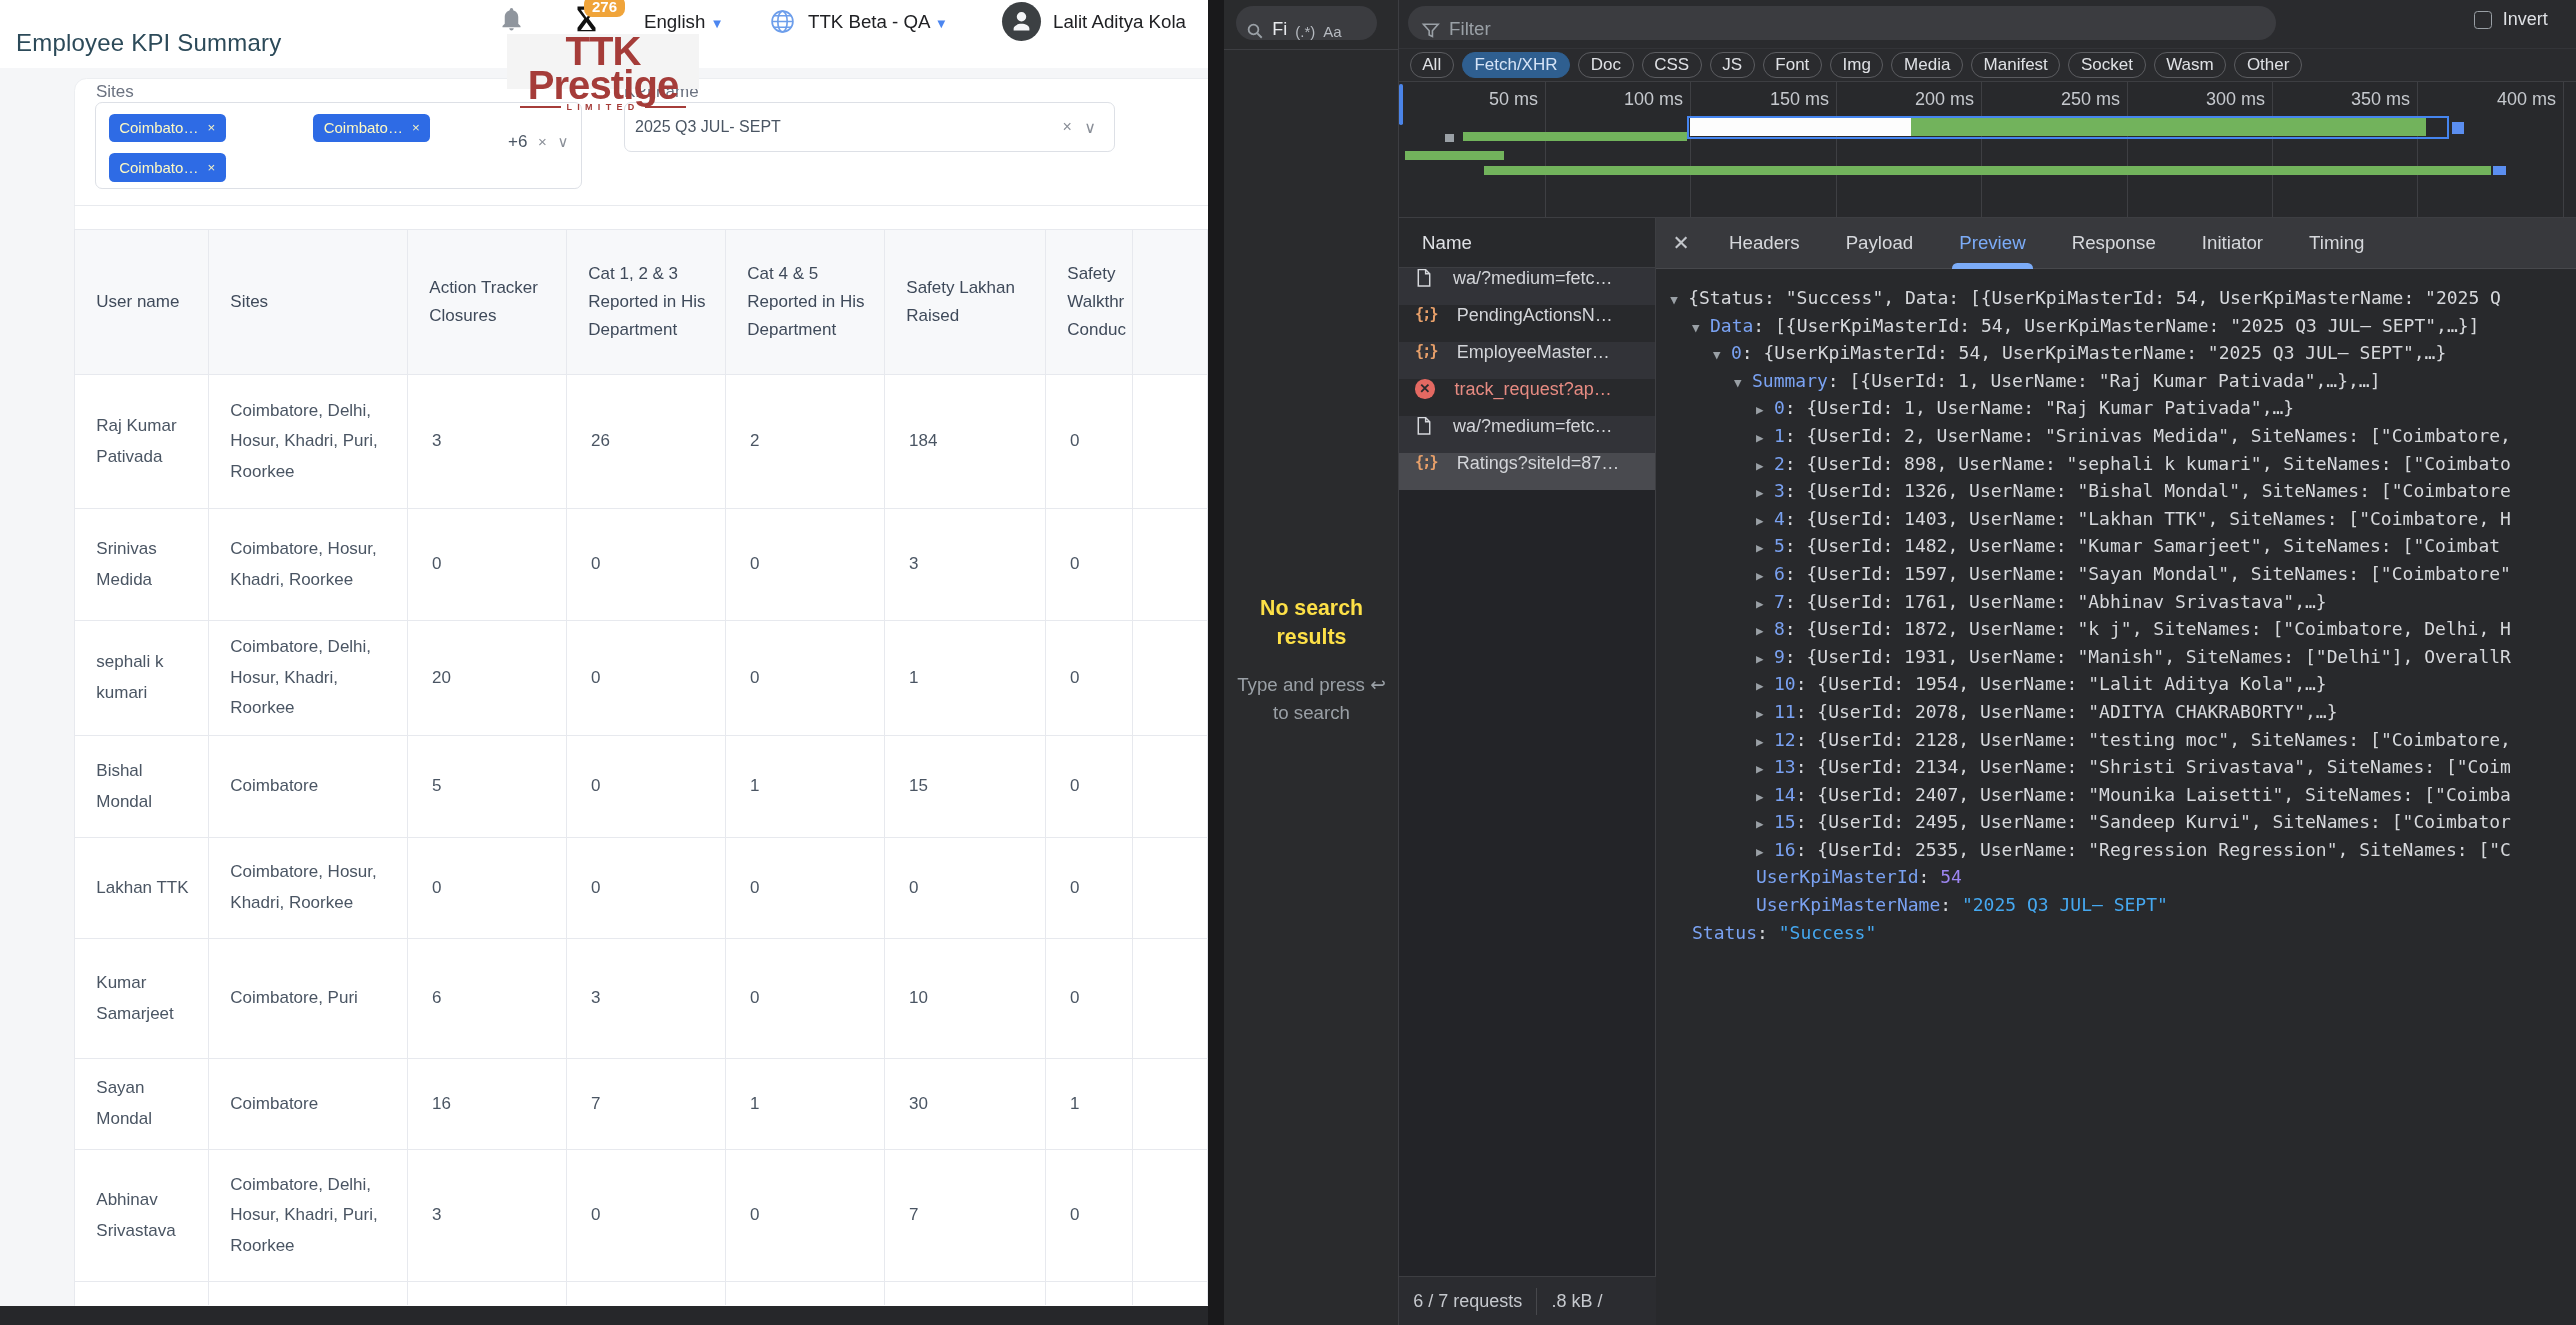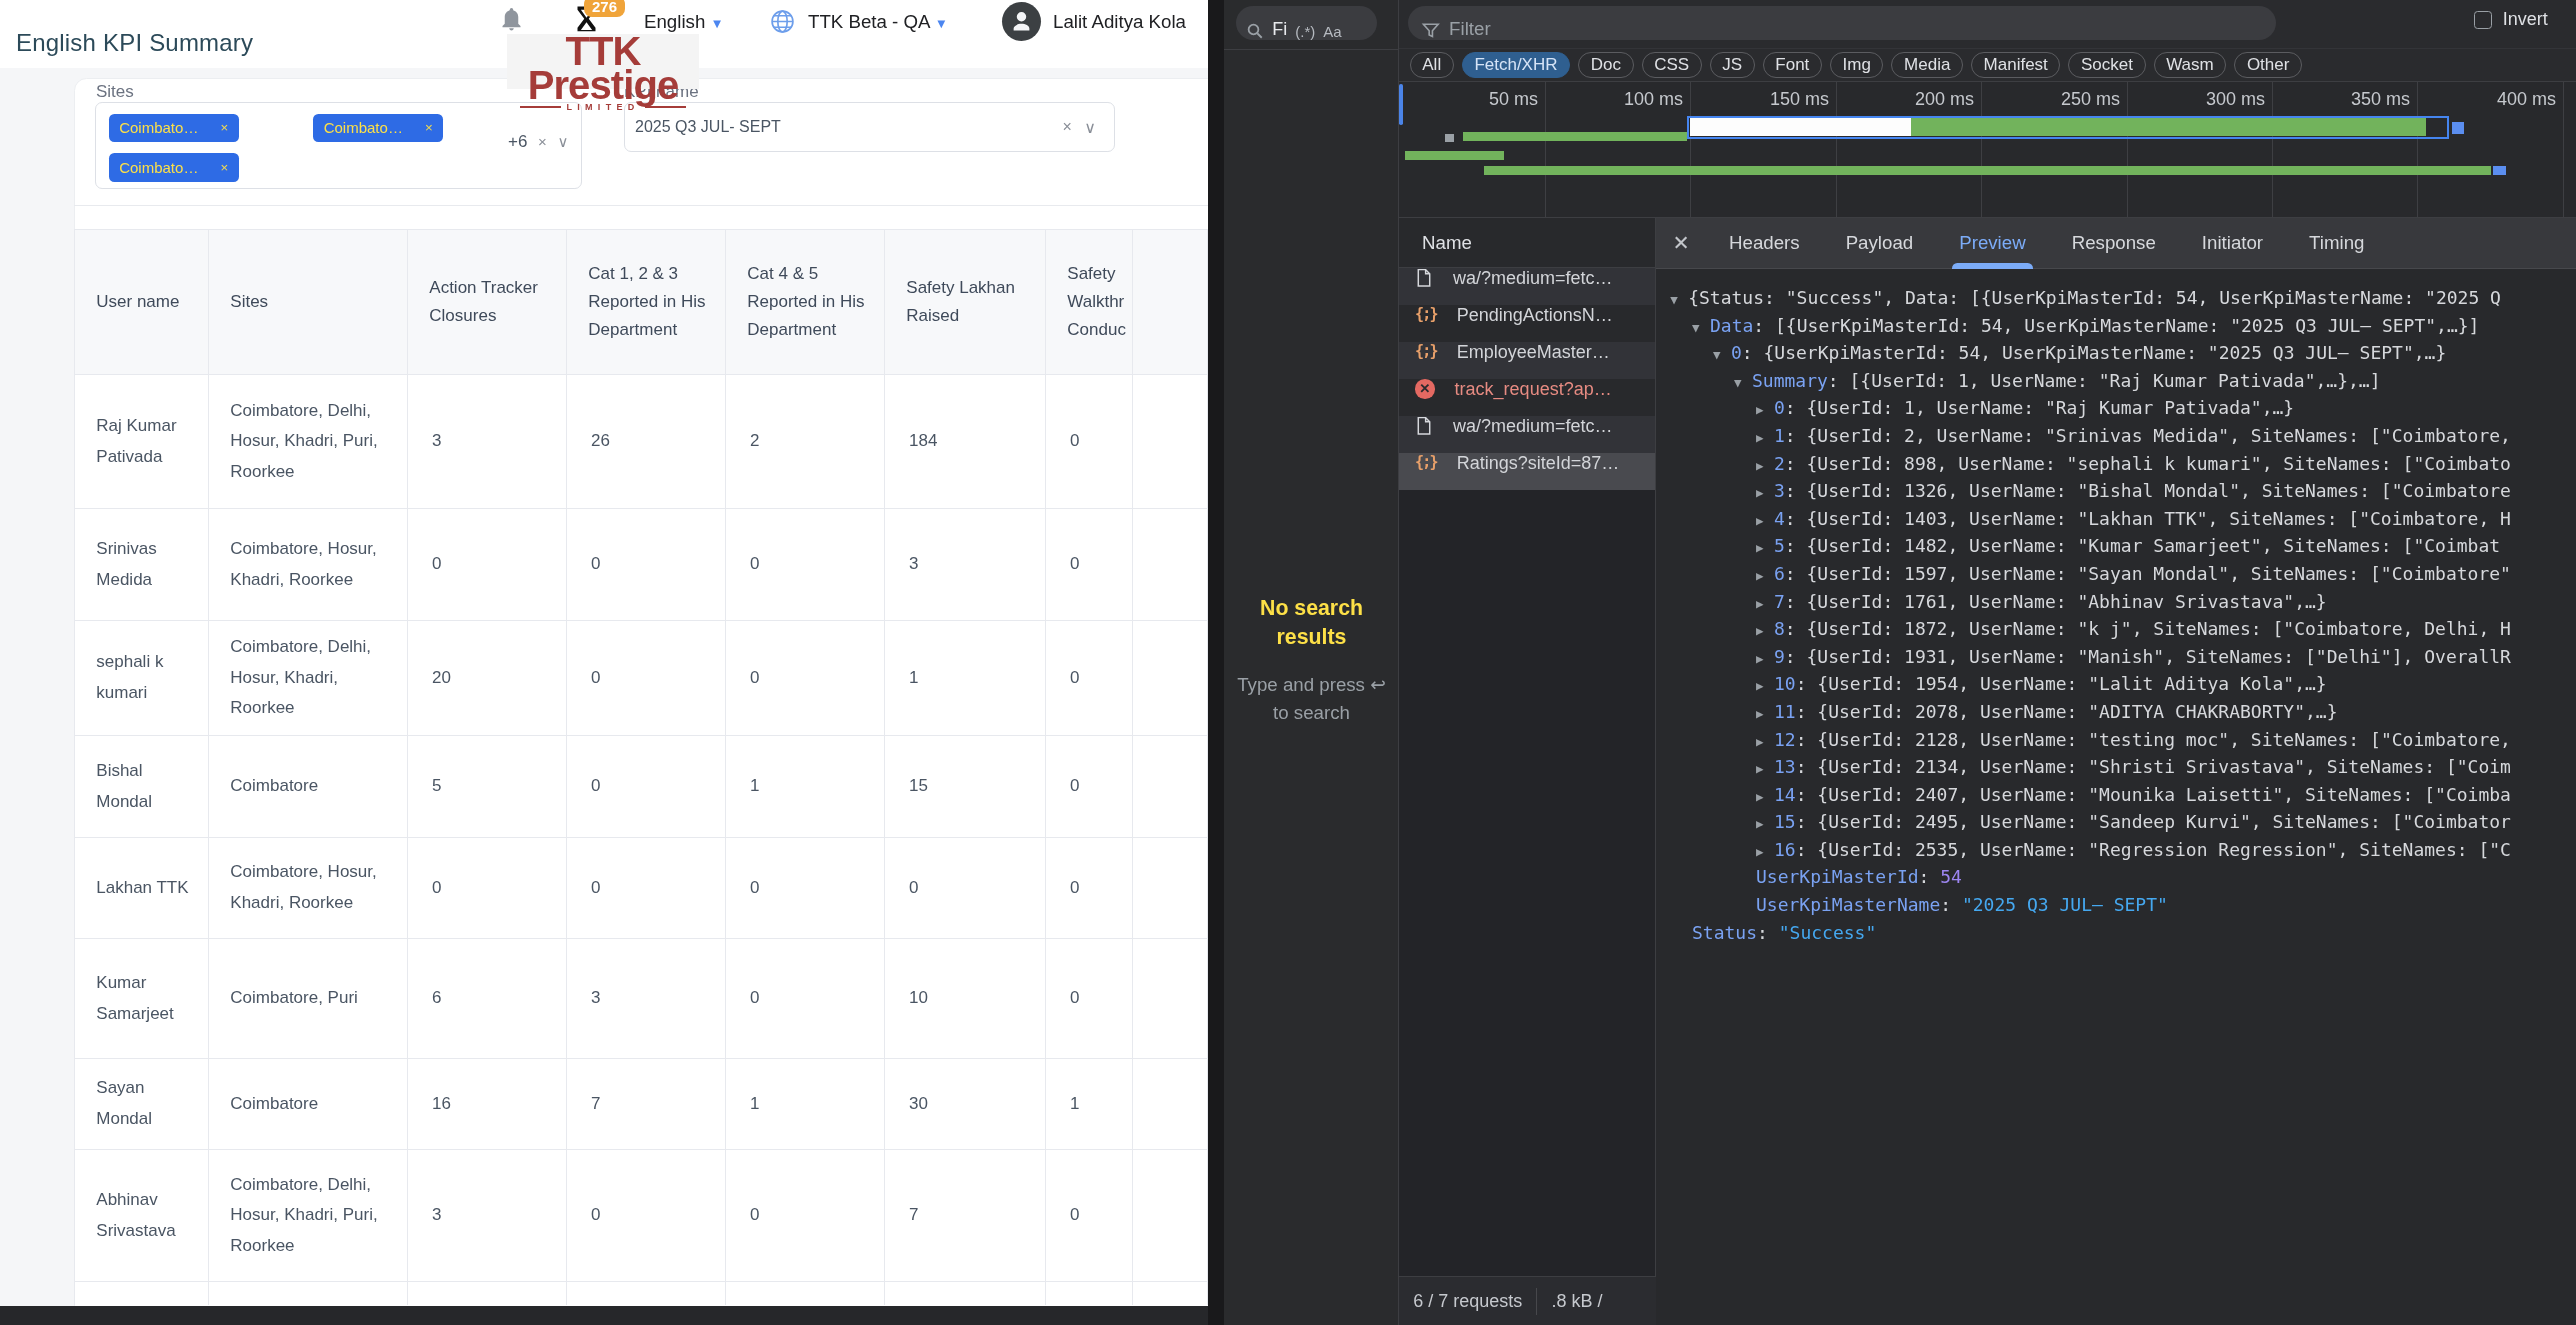--- a/index.html
+++ b/index.html
@@ -20,22 +20,22 @@
         border:0.9px solid #eceef1;border-radius:12.5px 0 0 0;}
   .logo{position:absolute;left:507px;top:34px;width:192px;height:55px;background:#f4f4f4;
         text-align:center;z-index:5;}
   .logo-main{font-size:40px;font-weight:bold;color:#a53c39;letter-spacing:-0.9px;line-height:34px;}
   .logo-sub{font-size:9px;font-weight:bold;color:#a53c39;letter-spacing:5.3px;line-height:10.7px;
             display:flex;align-items:center;justify-content:center;gap:5.3px;}
   .logo-sub .rule{display:inline-block;width:41px;height:1.8px;background:#a53c39;}
   .fld-label{position:absolute;font-size:17px;color:#6b7280;}
   .sites-box{position:absolute;left:95px;top:102px;width:485px;height:85px;background:#fff;
              border:0.9px solid #dde0e6;border-radius:7.1px;}
-  .chip{position:absolute;height:28.5px;background:#2e6be5;color:#fde047;border-radius:5.3px;
-        display:flex;align-items:center;gap:22px;padding:0 10.7px;font-size:15px;white-space:nowrap;}
+  .chip{position:absolute;height:28.5px;background:#2e6be5;color:#fef9c3;border-radius:5.3px;
+        display:flex;align-items:center;gap:9px;padding:0 10.7px;font-size:15px;white-space:nowrap;}
   .chip .x{font-size:13.3px;opacity:.95;}
   .sites-controls{position:absolute;right:12.5px;top:28.5px;display:flex;gap:10.7px;align-items:center;
                   font-size:17px;color:#4a5563;}
   .sites-controls .g{color:#8a8f98;font-size:15px;}
   .kpi-box{position:absolute;left:624px;top:102px;width:489px;height:48px;background:#fff;
            border:0.9px solid #dde0e6;border-radius:7.1px;display:flex;align-items:center;}
   .kpi-value{margin-left:10px;font-size:16px;color:#4a5563;flex:1;}
   .kpi-controls{display:flex;gap:12.5px;margin-right:18px;color:#8a8f98;font-size:16px;}
   .filters-divider{position:absolute;left:74px;top:205px;width:1134px;height:0.9px;background:#e8eaee;}
   .table-wrap{position:absolute;left:74px;top:229px;width:1135px;height:1076px;overflow:hidden;}
@@ -120,21 +120,21 @@
   .jcaret{display:inline-block;width:18px;color:#9aa0a6;font-size:12.5px;}
   .jk{color:#7aa2f2;} .jn{color:#9d86f2;} .js{color:#45a8f0;} .jp{color:#d6d8dc;}
 </style>
 </head>
 <body>
 
 <div id="root">
 
   <div class="app">
     <div class="app-top">
-      <div class="page-title">English KPI Summary</div>
+      <div class="page-title">Employee KPI Summary</div>
 
       <span class="icon-abs" style="left:498px;top:5.3px;">
         <svg width="27" height="28.5" viewBox="0 0 24 24">
             <path fill="#8f959d" d="M12 2c-.8 0-1.5.7-1.5 1.5v.6C7.9 4.8 6 7.1 6 10v6l-2 2v1h16v-1l-2-2v-6c0-2.9-1.9-5.2-4.5-5.9v-.6C13.5 2.7 12.8 2 12 2zm-2 18c0 1.1.9 2 2 2s2-.9 2-2h-4z"></path>
           </svg>
       </span>
 
       <span class="icon-abs" style="left:573px;top:5.3px;">
         <svg width="27" height="32" viewBox="0 0 24 28">
             <path fill="#111" d="M4 1h16v3l-6 8 6 8v3H4v-3l6-8-6-8V1zm3 3l5 7 5-7H7zm5 11l-5 7h10l-5-7z"></path>

